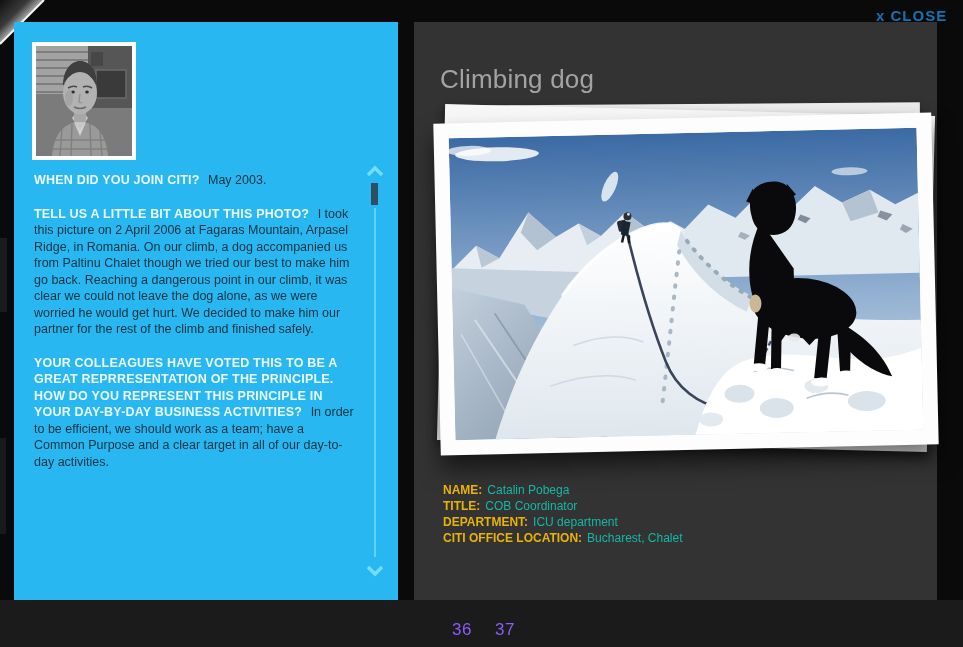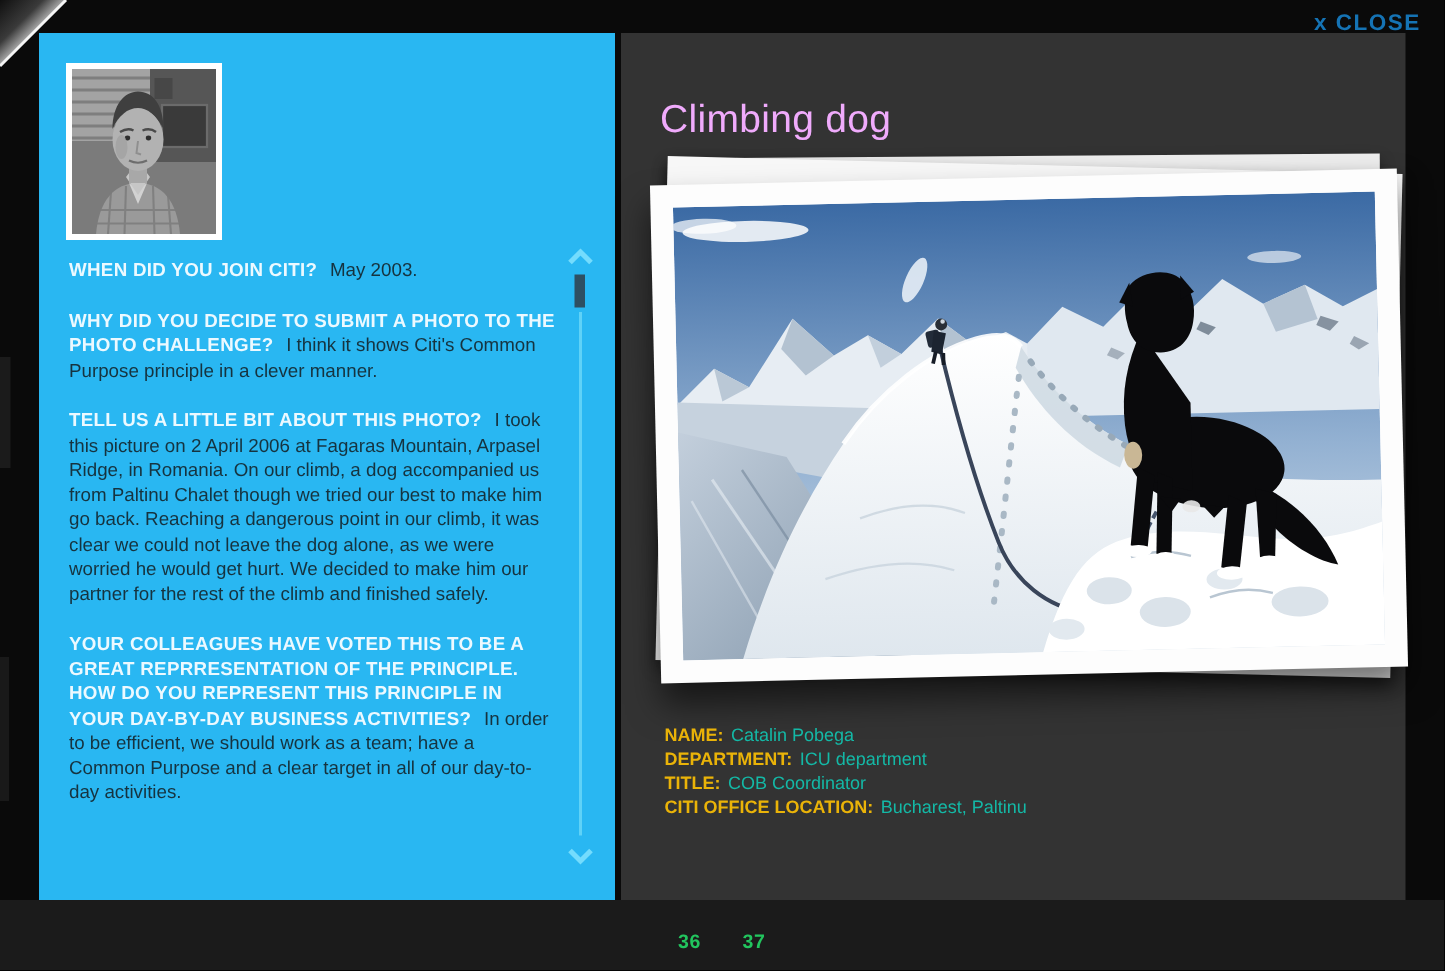--- a/index.html
+++ b/index.html
@@ -12,37 +12,37 @@
   
   .bottom-strip{position:absolute;left:0;top:600px;width:963px;height:47px;background:#1b1b1b;}
   .edge-smudge-a{left:0;top:238px;width:7px;height:74px;background:#2b2b2b;opacity:.5;position:absolute;}
   .edge-smudge-b{left:0;top:438px;width:6px;height:96px;background:#272727;opacity:.5;position:absolute;}
   
   .page-curl{position:absolute;left:0;top:0;width:46px;height:46px;}
   
   .close-btn{position:absolute;left:876px;top:7px;color:#1573b4;font-size:15px;font-weight:bold;
     letter-spacing:1px;cursor:pointer;}
   
-  .page-num{position:absolute;top:620px;color:#22c55e;font-size:13px;font-weight:bold;letter-spacing:.5px;cursor:pointer;}
+  .page-num{position:absolute;top:620px;color:#8b5cf6;font-size:17px;font-weight:normal;letter-spacing:.5px;cursor:pointer;}
   .page-num.left{left:452px;} .page-num.right{left:495px;}
   
-  .blue-panel{position:absolute;left:26px;top:22px;width:384px;height:578px;background:#29b7f2;}
+  .blue-panel{position:absolute;left:14px;top:22px;width:384px;height:578px;background:#29b7f2;}
   .avatar{position:absolute;left:18px;top:20px;width:96px;height:110px;border:4px solid #fff;background:#888;}
   .qa{position:absolute;left:20px;top:150px;width:324px;font-size:12.5px;line-height:16.5px;}
   .qa p{margin:0 0 17px 0;}
   .qa .q{font-weight:bold;color:#ecf9ff;letter-spacing:.2px;margin-right:5px;}
   .qa .a{color:#16333f;}
   
   .scroll-up{position:absolute;left:352px;top:143px;width:18px;height:14px;cursor:pointer;}
   .scroll-down{position:absolute;left:352px;top:541px;width:18px;height:14px;cursor:pointer;}
   .scroll-track{position:absolute;left:360px;top:186px;width:2px;height:349px;background:#5fd2f7;cursor:pointer;}
   .scroll-thumb{position:absolute;left:357px;top:161px;width:7px;height:22px;background:#2e4f62;cursor:pointer;}
   
   .dark-panel{position:absolute;left:414px;top:22px;width:523px;height:578px;background:#333333;}
-  .photo-title{position:absolute;left:26px;top:42px;color:#f0abfc;font-size:26px;letter-spacing:.2px;}
+  .photo-title{position:absolute;left:26px;top:42px;color:#a3a3a3;font-size:26px;letter-spacing:.2px;}
   .photo-stack{position:absolute;left:23px;top:96px;width:498px;height:332px;}
   .sheet{position:absolute;background:#f3f3f3;box-shadow:0 5px 10px rgba(0,0,0,.45);}
   .sheet-b{left:10px;top:-14px;right:14px;bottom:12px;transform:rotate(-.4deg);background:#ececec;}
   .sheet-a{left:4px;top:-8px;right:4px;bottom:4px;transform:rotate(1.4deg);background:#f7f7f7;}
   .polaroid{position:absolute;left:0;top:0;right:0;bottom:0;background:#fdfdfd;padding:15px;
     transform:rotate(-1.3deg);box-sizing:border-box;box-shadow:0 14px 22px rgba(0,0,0,.55);}
   .polaroid svg{display:block;width:100%;height:100%;}
   .details{position:absolute;left:29px;top:460px;font-size:12px;line-height:16px;}
   .details .lbl{font-weight:bold;color:#eab308;margin-right:5px;}
   .details .val{color:#14b8a6;}
@@ -124,24 +124,20 @@
         <ellipse cx="33" cy="52" rx="4" ry="8" fill="#a0a0a0" opacity=".7"></ellipse>
       </svg>
     </div>
 
     <div class="qa">
       <p>
         <span class="q">WHEN DID YOU JOIN CITI?</span>
         <span class="a">May 2003.</span>
       </p>
       <p>
-        <span class="q">WHY DID YOU DECIDE TO SUBMIT A PHOTO TO THE PHOTO CHALLENGE?</span>
-        <span class="a">I think it shows Citi's Common Purpose principle in a clever manner.</span>
-      </p>
-      <p>
         <span class="q">TELL US A LITTLE BIT ABOUT THIS PHOTO?</span>
         <span class="a">I took this picture on 2 April 2006 at Fagaras Mountain, Arpasel Ridge, in Romania. On our climb, a dog accompanied us from Paltinu Chalet though we tried our best to make him go back. Reaching a dangerous point in our climb, it was clear we could not leave the dog alone, as we were worried he would get hurt. We decided to make him our partner for the rest of the climb and finished safely.</span>
       </p>
       <p>
         <span class="q">YOUR COLLEAGUES HAVE VOTED THIS TO BE A GREAT REPRRESENTATION OF THE PRINCIPLE. HOW DO YOU REPRESENT THIS PRINCIPLE IN YOUR DAY-BY-DAY BUSINESS ACTIVITIES?</span>
         <span class="a">In order to be efficient, we should work as a team; have a Common Purpose and a clear target in all of our day-to-day activities.</span>
       </p>
     </div>
 
     <div class="scroll-up">
@@ -261,24 +257,24 @@
           <ellipse cx="392" cy="245" rx="9" ry="4" fill="#ffffff"></ellipse>
         </svg>
       </div>
     </div>
 
     <div class="details">
       <div>
         <span class="lbl">NAME:</span><span class="val">Catalin Pobega</span>
       </div>
       <div>
+        <span class="lbl">TITLE:</span><span class="val">COB Coordinator</span>
+      </div>
+      <div>
         <span class="lbl">DEPARTMENT:</span><span class="val">ICU department</span>
       </div>
       <div>
-        <span class="lbl">TITLE:</span><span class="val">COB Coordinator</span>
-      </div>
-      <div>
-        <span class="lbl">CITI OFFICE LOCATION:</span><span class="val">Bucharest, Paltinu</span>
+        <span class="lbl">CITI OFFICE LOCATION:</span><span class="val">Bucharest, Chalet</span>
       </div>
     </div>
   </div>
 
 </div>
 
 </body></html>

